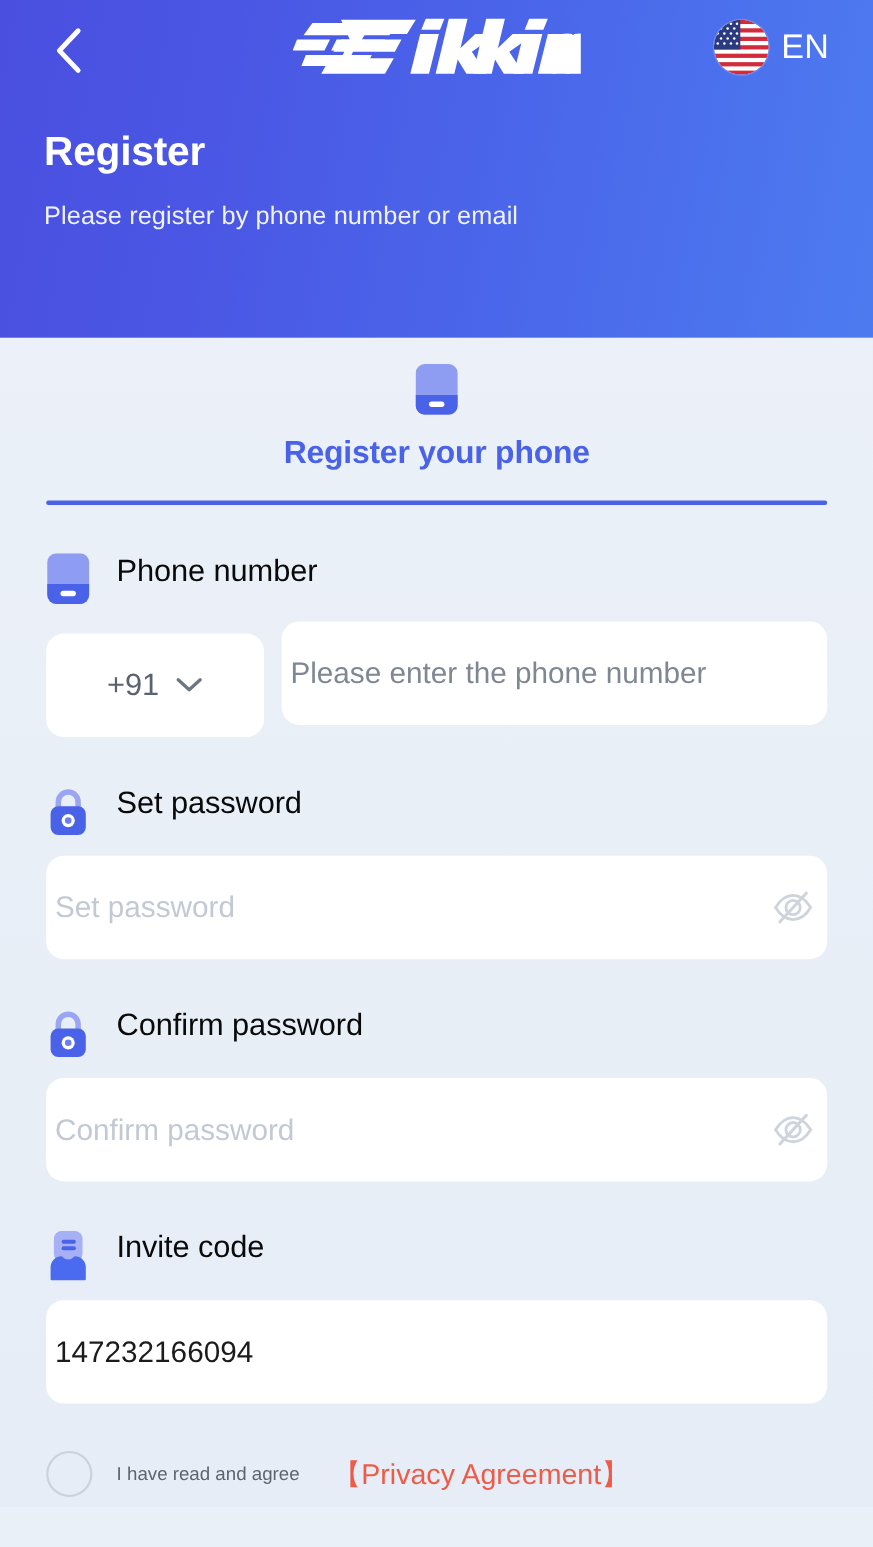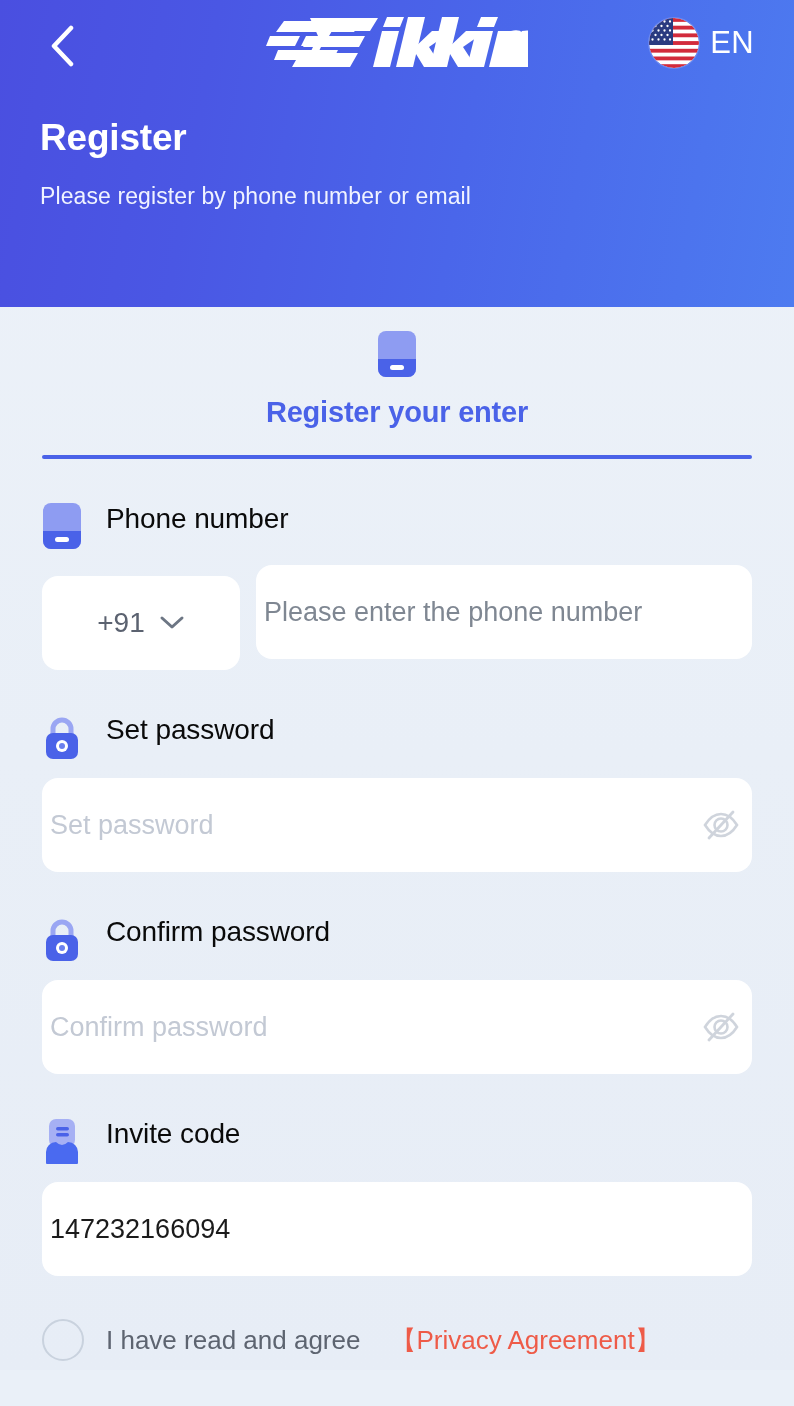--- a/index.html
+++ b/index.html
@@ -261,21 +261,21 @@
     height: 42px;
     border-radius: 50%;
     border: 2px solid #c9d2de;
     background: transparent;
     cursor: pointer;
     flex: 0 0 auto;
   }
 
   .agree-text {
     color: #5d6470;
-    font-size: 26px;
+    font-size: 17px;
     font-weight: 400;
   }
 
   .agree-link {
     color: #ee5b48;
     font-size: 26px;
     font-weight: 400;
     cursor: pointer;
     margin-left: 8px;
   }
@@ -380,21 +380,21 @@
 
   <div class="tab-wrap">
     <div class="tab">
       <span class="tab-icon">
         <svg viewBox="0 0 42 46">
           <rect x="2" y="0" width="38" height="46" rx="8" fill="#8e9cf2"></rect>
           <path d="M2 28 h38 v10 a8 8 0 0 1 -8 8 h-22 a8 8 0 0 1 -8 -8 z" fill="#4a62e8"></path>
           <rect x="14" y="34" width="14" height="5" rx="2.5" fill="#ffffff"></rect>
         </svg>
       </span>
-      <span class="tab-label">Register your enter</span>
+      <span class="tab-label">Register your phone</span>
       <span class="tab-underline"></span>
     </div>
   </div>
 
   <div class="form">
 
     <div class="gap-lg"></div>
 
     <div class="group">
       <div class="field-label">

